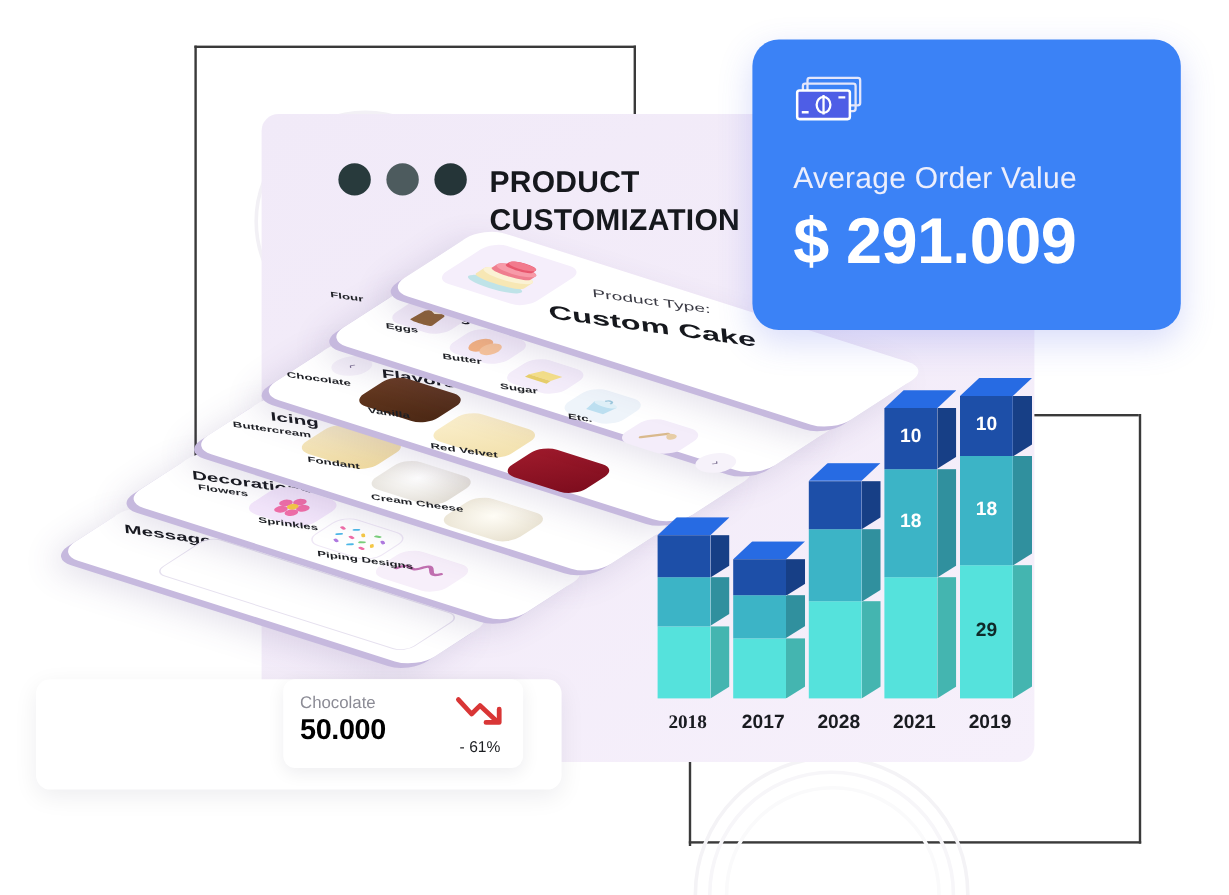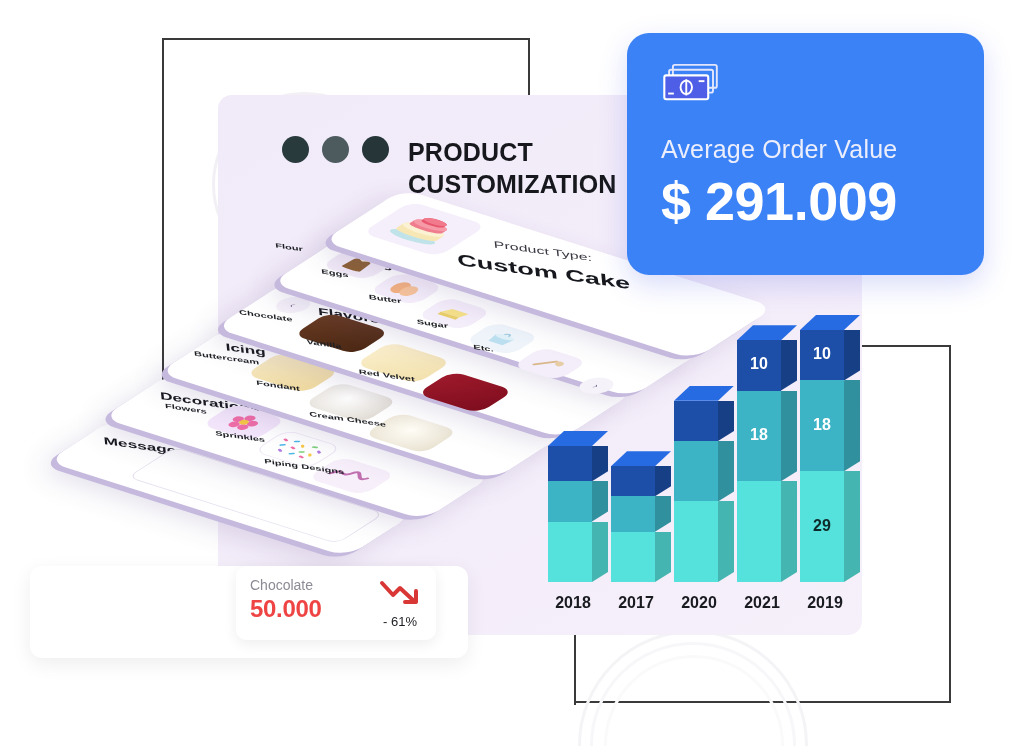--- a/index.html
+++ b/index.html
@@ -78,21 +78,21 @@
   .kpi-green .right { text-align:center; padding-top:2px; }
   .kpi-green .right .g-delta { font-size:13px; color:#ffffff; margin-top:3px; font-weight:500; }
 
   .kpi-white {
     position:absolute; left:236px; top:566px; width:200px; height:74px;
     background:#ffffff; border-radius:10px; padding:11px 14px;
     box-shadow:0 4px 14px rgba(20,20,40,.07);
     display:flex; justify-content:space-between; align-items:flex-start;
   }
   .kpi-white .left .w-label { font-size:14px; color:#8b8b95; }
-  .kpi-white .left .w-value { font-size:24px; font-weight:bold; color:#ef4444; margin-top:2px; letter-spacing:-.3px; }
+  .kpi-white .left .w-value { font-size:24px; font-weight:bold; color:#000000; margin-top:2px; letter-spacing:-.3px; }
   .kpi-white .right { text-align:center; padding-top:2px; }
   .kpi-white .right .w-delta { font-size:13px; color:#1c1e22; margin-top:3px; font-weight:500; }
 
   
   .chart { position:absolute; left:540px; top:288px; width:330px; height:330px; }
   .bar-group { position:absolute; bottom:36px; }
   .seg { position:absolute; width:44px; left:0; }
   .seg .face { position:absolute; inset:0; }
   .seg-label { position:absolute; width:44px; text-align:center; font-size:16px; font-weight:bold; }
   .year-label { position:absolute; bottom:6px; left:-6px; width:62px; text-align:center;
@@ -331,21 +331,21 @@
         </div>
         <div class="seg" style="height: 40.3077px; bottom: 60.4615px;">
           <div class="face" style="background: rgb(60, 180, 198);"></div>
           <div style="position: absolute; left: 44px; top: 0px; width: 16px; height: 100%; background: rgb(48, 144, 158); clip-path: polygon(0px 0px, 100% -10px, 100% calc(100% - 10px), 0px 100%);"></div>
         </div>
         <div class="seg" style="height: 35.2692px; bottom: 100.769px;">
           <div class="face" style="background: rgb(29, 79, 168);"></div>
           <div style="position: absolute; left: 44px; top: 0px; width: 16px; height: 100%; background: rgb(23, 63, 134); clip-path: polygon(0px 0px, 100% -10px, 100% calc(100% - 10px), 0px 100%);"></div>
         </div>
         <div style="position: absolute; left: 0px; bottom: 136.038px; width: 60px; height: 15px; background: rgb(39, 107, 227); clip-path: polygon(0px 100%, 26.6667% 0px, 100% 0px, 73.3333% 100%);"></div>
-        <div class="year-label" style="bottom: -30px;">2018</div>
+        <div class="year-label" style="bottom: -30px; font-family: Liberation Serif, serif;">2018</div>
       </div>
       <div class="bar-group" style="left: 71px; bottom: 36px;">
         <div class="seg" style="height: 50.3846px; bottom: 0px;">
           <div class="face" style="background: rgb(85, 226, 220);"></div>
           <div style="position: absolute; left: 44px; top: 0px; width: 16px; height: 100%; background: rgb(68, 181, 176); clip-path: polygon(0px 0px, 100% -10px, 100% calc(100% - 10px), 0px 100%);"></div>
         </div>
         <div class="seg" style="height: 35.2692px; bottom: 50.3846px;">
           <div class="face" style="background: rgb(60, 180, 198);"></div>
           <div style="position: absolute; left: 44px; top: 0px; width: 16px; height: 100%; background: rgb(48, 144, 158); clip-path: polygon(0px 0px, 100% -10px, 100% calc(100% - 10px), 0px 100%);"></div>
         </div>
@@ -363,21 +363,21 @@
         </div>
         <div class="seg" style="height: 60.4615px; bottom: 80.6154px;">
           <div class="face" style="background: rgb(60, 180, 198);"></div>
           <div style="position: absolute; left: 44px; top: 0px; width: 16px; height: 100%; background: rgb(48, 144, 158); clip-path: polygon(0px 0px, 100% -10px, 100% calc(100% - 10px), 0px 100%);"></div>
         </div>
         <div class="seg" style="height: 40.3077px; bottom: 141.077px;">
           <div class="face" style="background: rgb(29, 79, 168);"></div>
           <div style="position: absolute; left: 44px; top: 0px; width: 16px; height: 100%; background: rgb(23, 63, 134); clip-path: polygon(0px 0px, 100% -10px, 100% calc(100% - 10px), 0px 100%);"></div>
         </div>
         <div style="position: absolute; left: 0px; bottom: 181.385px; width: 60px; height: 15px; background: rgb(39, 107, 227); clip-path: polygon(0px 100%, 26.6667% 0px, 100% 0px, 73.3333% 100%);"></div>
-        <div class="year-label" style="bottom: -30px;">2020</div>
+        <div class="year-label" style="bottom: -30px;">2028</div>
       </div>
       <div class="bar-group" style="left: 197px; bottom: 36px;">
         <div class="seg" style="height: 100.769px; bottom: 0px;">
           <div class="face" style="background: rgb(85, 226, 220);"></div>
           <div style="position: absolute; left: 44px; top: 0px; width: 16px; height: 100%; background: rgb(68, 181, 176); clip-path: polygon(0px 0px, 100% -10px, 100% calc(100% - 10px), 0px 100%);"></div>
         </div>
         <div class="seg" style="height: 90.6923px; bottom: 100.769px;">
           <div class="face" style="background: rgb(60, 180, 198);"></div>
           <div style="position: absolute; left: 44px; top: 0px; width: 16px; height: 100%; background: rgb(48, 144, 158); clip-path: polygon(0px 0px, 100% -10px, 100% calc(100% - 10px), 0px 100%);"></div>
           <div class="seg-label" style="top: 35.3462px; color: rgb(255, 255, 255);">18</div>

